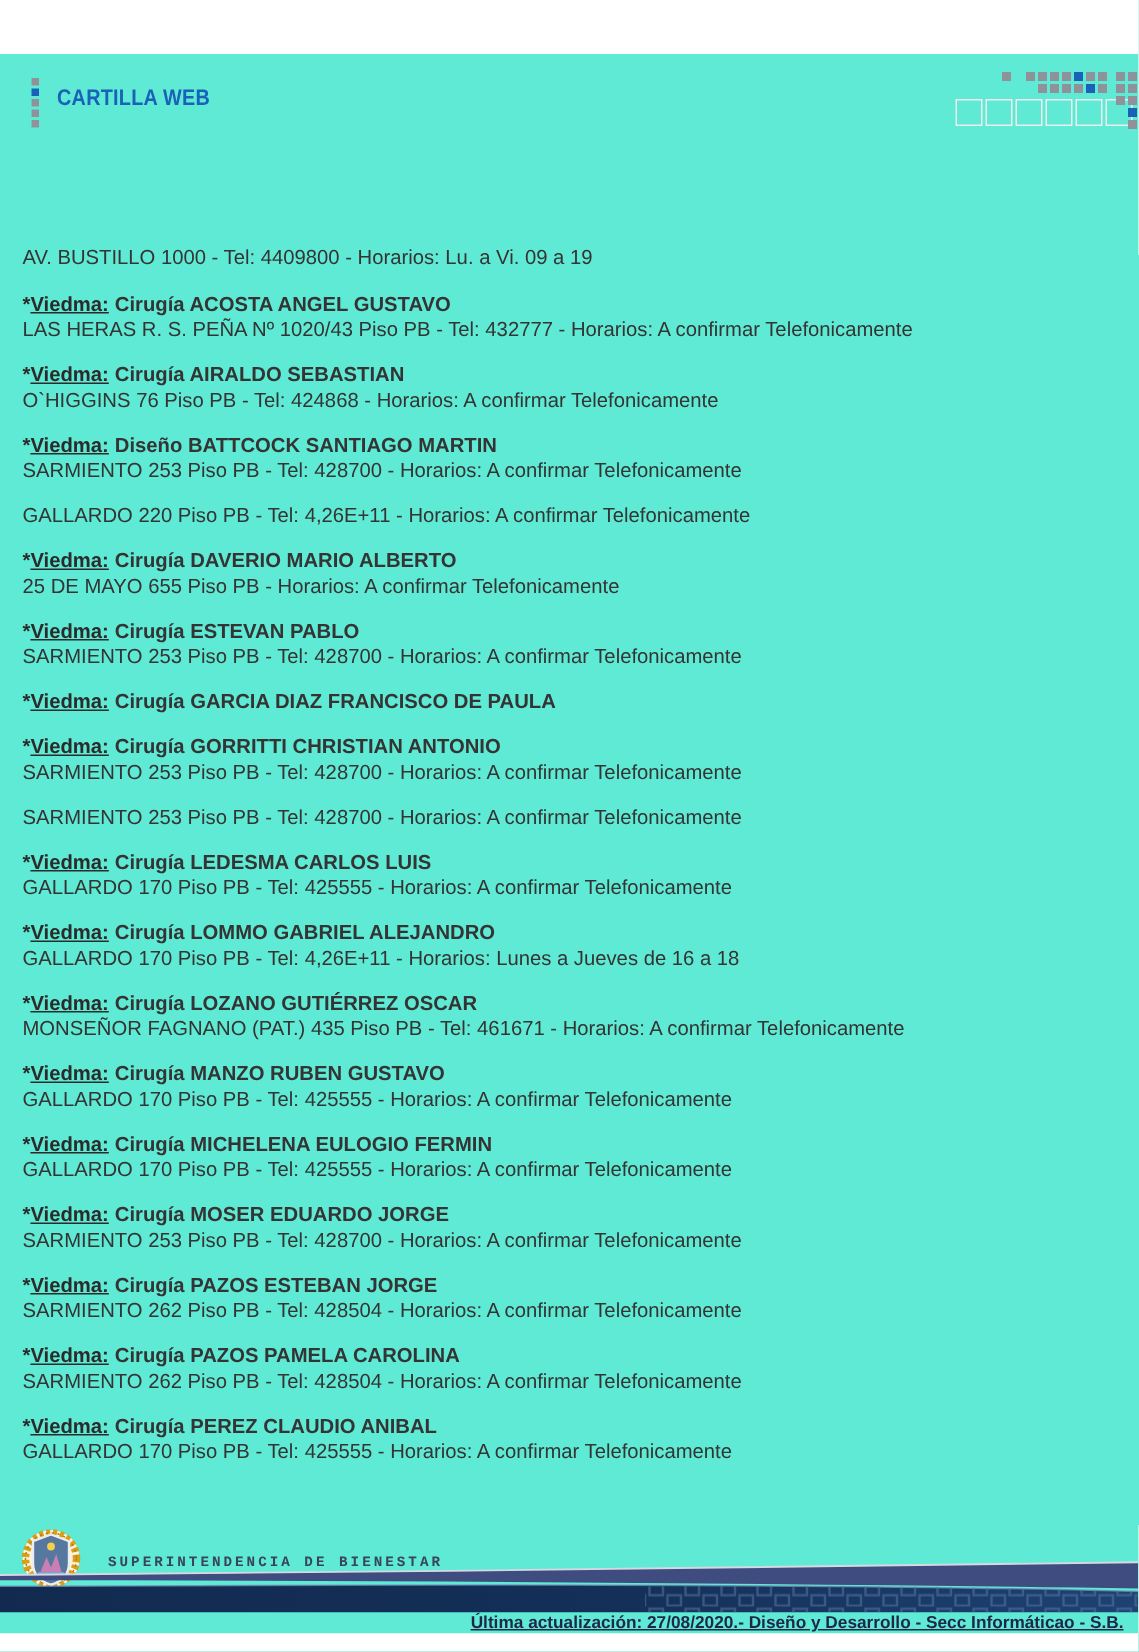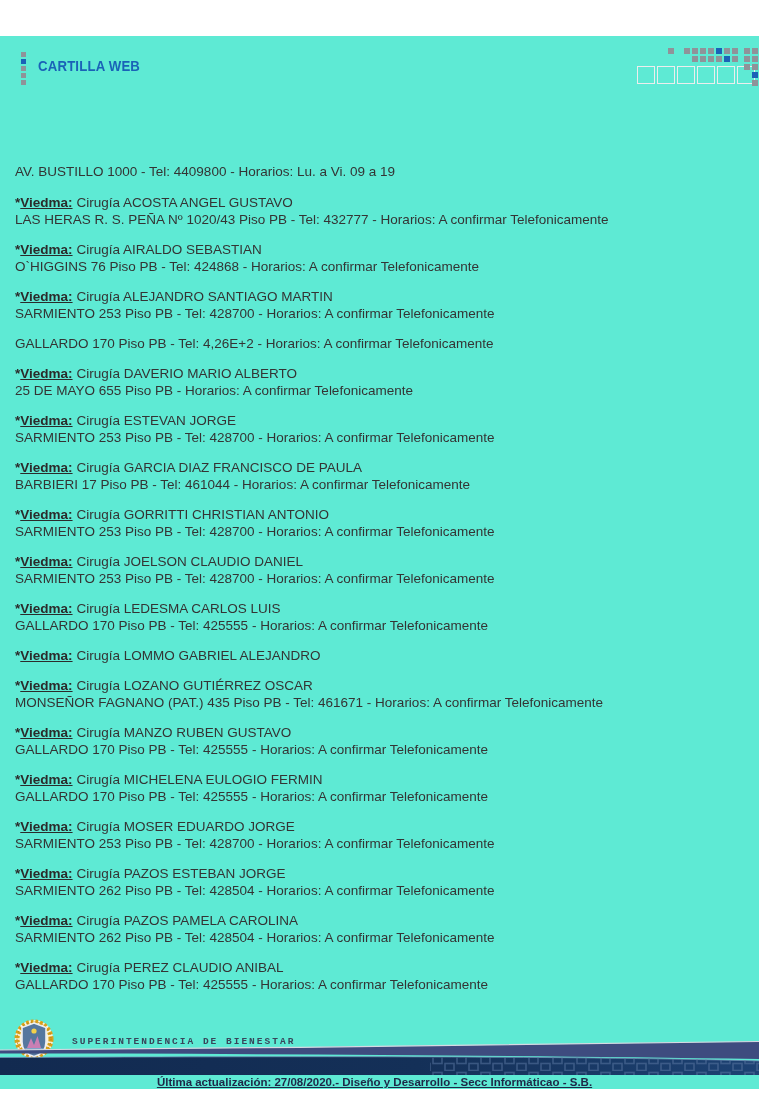--- a/index.html
+++ b/index.html
@@ -15,33 +15,33 @@
   }
   .deco i{position:absolute;width:6px;height:6px;display:block;}
   .deco i.o{width:16px;height:16px;background:transparent;border:1px solid #ededed;}
   #left-mark i{width:5px;height:5px;}
   
   .content{position:absolute;left:15px;top:127px;width:720px;font-size:13.5px;line-height:17px;}
   .intro{margin:0 0 14px 0;}
   .entry{margin:0 0 13px 0;}
   .entry .city{font-weight:bold;color:#2b2b2b;}
   .entry .city u{text-decoration:underline;text-align:right;}
-  .entry .ttl{margin-left:4px;}
+  .entry .ttl{margin-left:4px;font-weight:bold;}
   .entry-details{}
   
   .footer{position:absolute;left:0;right:0;bottom:0;height:72px;}
   .footer-logo{position:absolute;left:12px;top:0px;}
   .footer-org{
     position:absolute;left:72px;top:19px;
     font-family:"Liberation Mono",monospace;font-size:9.5px;font-weight:bold;
     letter-spacing:2px;color:#39455a;white-space:nowrap;
   }
   .swoosh{position:absolute;left:0;bottom:14px;display:block;}
   .footer-update{
-    position:absolute;left:0;right:10px;bottom:1px;text-align:center;
+    position:absolute;left:0;right:10px;bottom:1px;text-align:right;
     font-size:11.5px;font-weight:bold;color:#1e2747;text-decoration:underline;
   }
 </style>
 </head>
 <body>
 
 <div class="page">
 
   <div class="deco" id="left-mark">
       <i style="left: 21px; top: 16px; background: rgb(143, 147, 153);"></i>
@@ -87,52 +87,51 @@
     <div id="entries">
         <div class="entry">
     <div class="entry-title"><span class="city"><span>*</span><u>Viedma:</u></span><span class="ttl">Cirugía ACOSTA ANGEL GUSTAVO</span></div>
     <div class="entry-details">LAS HERAS R. S. PEÑA Nº 1020/43 Piso PB - Tel: 432777 - Horarios: A confirmar Telefonicamente</div>
   </div>
         <div class="entry">
     <div class="entry-title"><span class="city"><span>*</span><u>Viedma:</u></span><span class="ttl">Cirugía AIRALDO SEBASTIAN</span></div>
     <div class="entry-details">O`HIGGINS 76 Piso PB - Tel: 424868 - Horarios: A confirmar Telefonicamente</div>
   </div>
         <div class="entry">
-    <div class="entry-title"><span class="city"><span>*</span><u>Viedma:</u></span><span class="ttl">Cirugía ALEJANDRO SANTIAGO MARTIN</span></div>
+    <div class="entry-title"><span class="city"><span>*</span><u>Viedma:</u></span><span class="ttl">Diseño BATTCOCK SANTIAGO MARTIN</span></div>
     <div class="entry-details">SARMIENTO 253 Piso PB - Tel: 428700 - Horarios: A confirmar Telefonicamente</div>
   </div>
         <div class="entry">
-    <div class="entry-details">GALLARDO 170 Piso PB - Tel: 4,26E+2 - Horarios: A confirmar Telefonicamente</div>
+    <div class="entry-details">GALLARDO 220 Piso PB - Tel: 4,26E+11 - Horarios: A confirmar Telefonicamente</div>
   </div>
         <div class="entry">
     <div class="entry-title"><span class="city"><span>*</span><u>Viedma:</u></span><span class="ttl">Cirugía DAVERIO MARIO ALBERTO</span></div>
     <div class="entry-details">25 DE MAYO 655 Piso PB - Horarios: A confirmar Telefonicamente</div>
   </div>
         <div class="entry">
-    <div class="entry-title"><span class="city"><span>*</span><u>Viedma:</u></span><span class="ttl">Cirugía ESTEVAN JORGE</span></div>
+    <div class="entry-title"><span class="city"><span>*</span><u>Viedma:</u></span><span class="ttl">Cirugía ESTEVAN PABLO</span></div>
     <div class="entry-details">SARMIENTO 253 Piso PB - Tel: 428700 - Horarios: A confirmar Telefonicamente</div>
   </div>
         <div class="entry">
     <div class="entry-title"><span class="city"><span>*</span><u>Viedma:</u></span><span class="ttl">Cirugía GARCIA DIAZ FRANCISCO DE PAULA</span></div>
-    <div class="entry-details">BARBIERI 17 Piso PB - Tel: 461044 - Horarios: A confirmar Telefonicamente</div>
   </div>
         <div class="entry">
     <div class="entry-title"><span class="city"><span>*</span><u>Viedma:</u></span><span class="ttl">Cirugía GORRITTI CHRISTIAN ANTONIO</span></div>
     <div class="entry-details">SARMIENTO 253 Piso PB - Tel: 428700 - Horarios: A confirmar Telefonicamente</div>
   </div>
         <div class="entry">
-    <div class="entry-title"><span class="city"><span>*</span><u>Viedma:</u></span><span class="ttl">Cirugía JOELSON CLAUDIO DANIEL</span></div>
     <div class="entry-details">SARMIENTO 253 Piso PB - Tel: 428700 - Horarios: A confirmar Telefonicamente</div>
   </div>
         <div class="entry">
     <div class="entry-title"><span class="city"><span>*</span><u>Viedma:</u></span><span class="ttl">Cirugía LEDESMA CARLOS LUIS</span></div>
     <div class="entry-details">GALLARDO 170 Piso PB - Tel: 425555 - Horarios: A confirmar Telefonicamente</div>
   </div>
         <div class="entry">
     <div class="entry-title"><span class="city"><span>*</span><u>Viedma:</u></span><span class="ttl">Cirugía LOMMO GABRIEL ALEJANDRO</span></div>
+    <div class="entry-details">GALLARDO 170 Piso PB - Tel: 4,26E+11 - Horarios: Lunes a Jueves de 16 a 18</div>
   </div>
         <div class="entry">
     <div class="entry-title"><span class="city"><span>*</span><u>Viedma:</u></span><span class="ttl">Cirugía LOZANO GUTIÉRREZ OSCAR</span></div>
     <div class="entry-details">MONSEÑOR FAGNANO (PAT.) 435 Piso PB - Tel: 461671 - Horarios: A confirmar Telefonicamente</div>
   </div>
         <div class="entry">
     <div class="entry-title"><span class="city"><span>*</span><u>Viedma:</u></span><span class="ttl">Cirugía MANZO RUBEN GUSTAVO</span></div>
     <div class="entry-details">GALLARDO 170 Piso PB - Tel: 425555 - Horarios: A confirmar Telefonicamente</div>
   </div>
         <div class="entry">

